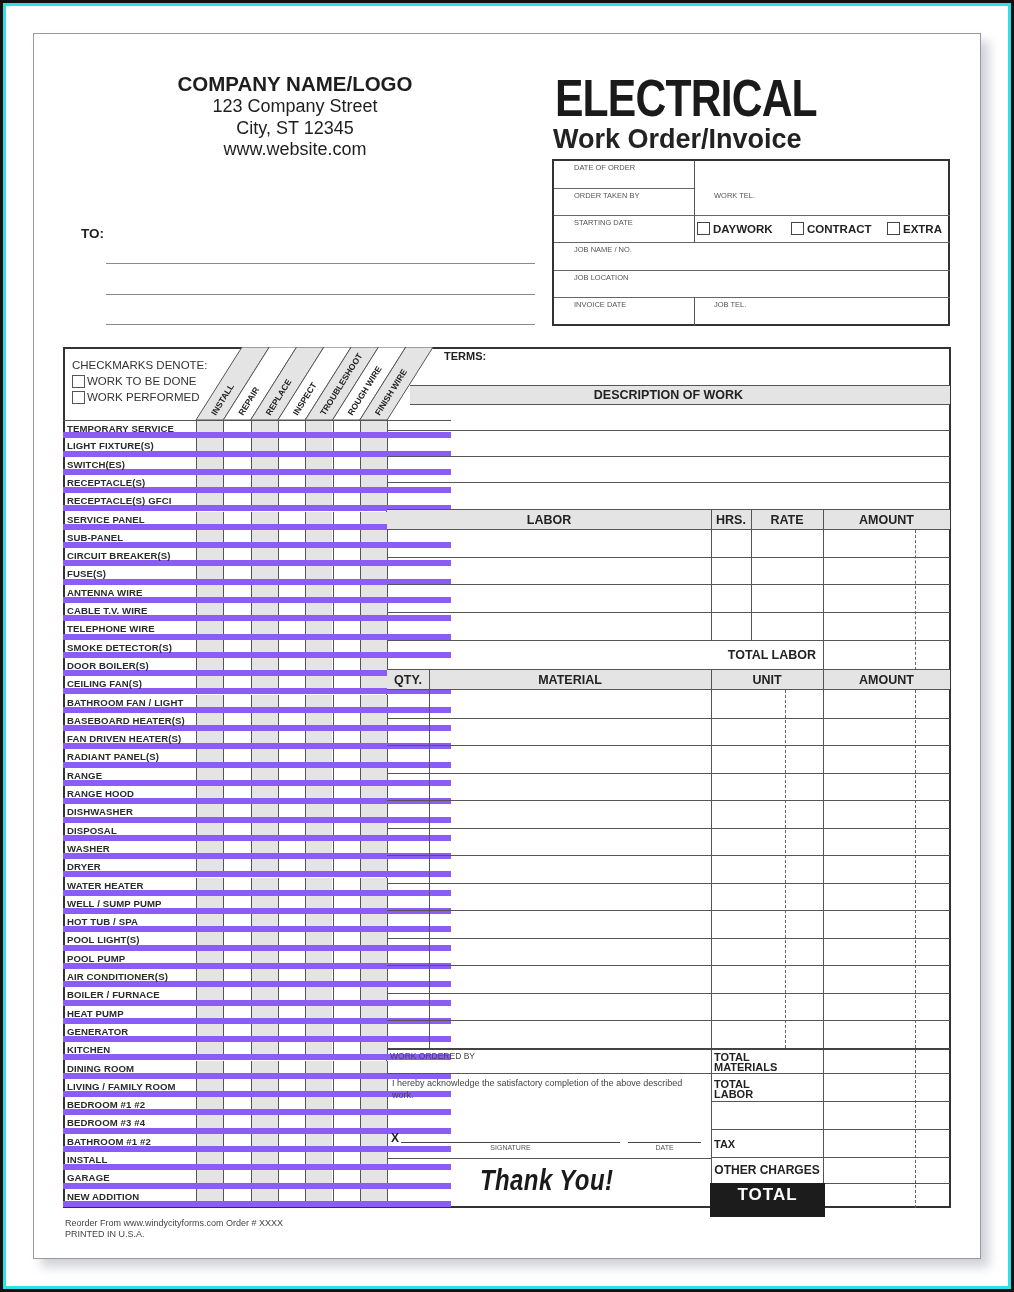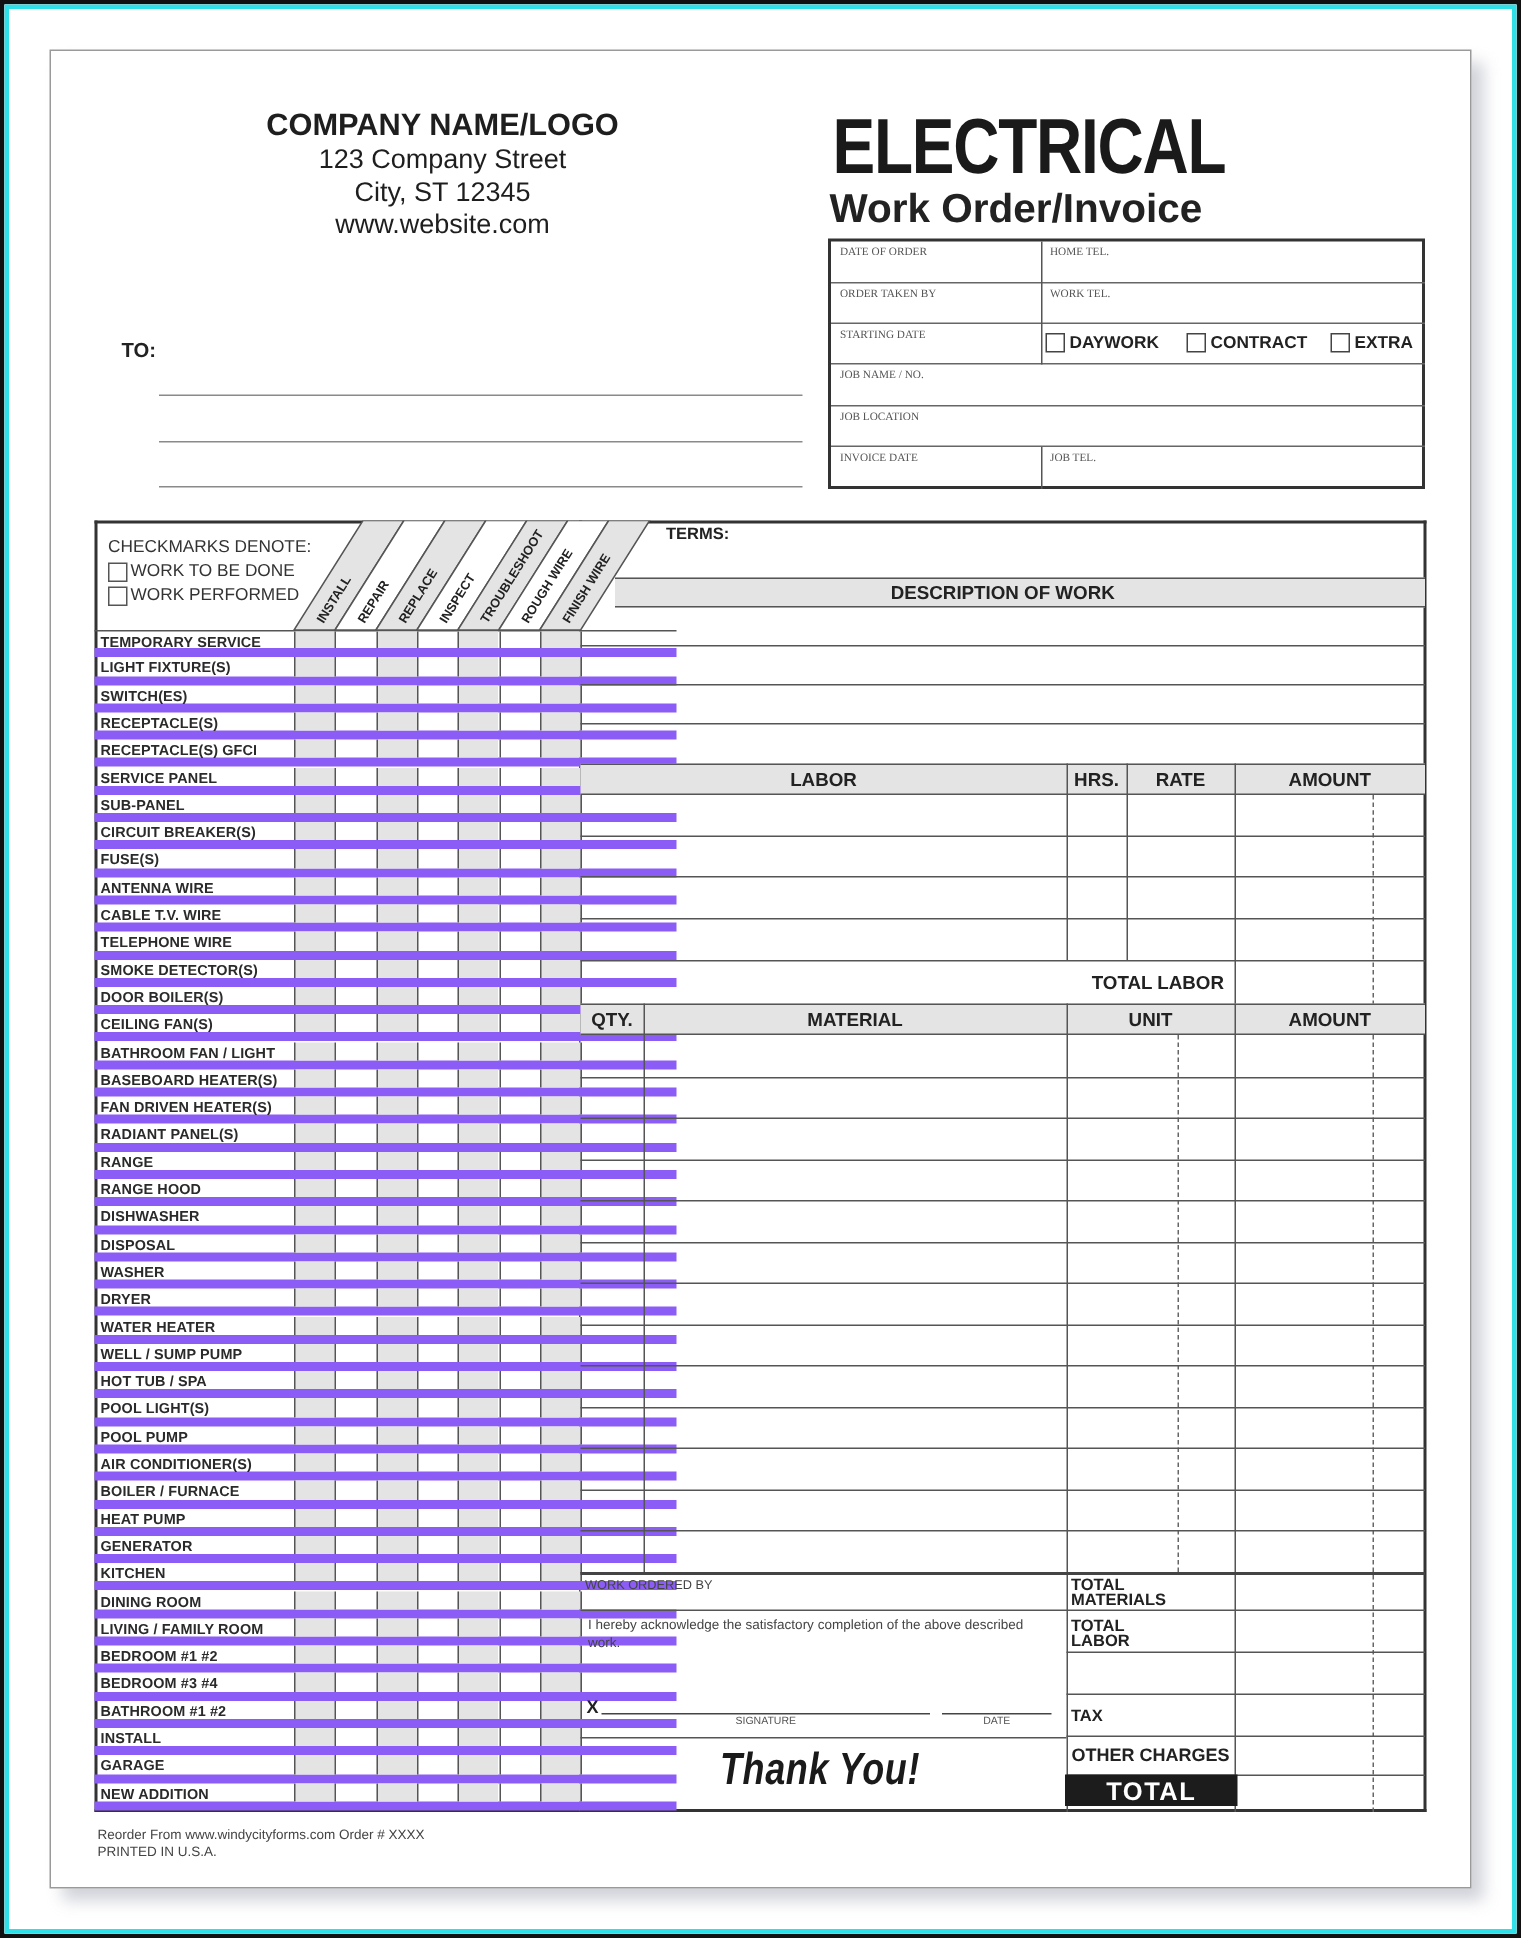--- a/index.html
+++ b/index.html
@@ -16,21 +16,21 @@
   .company .name { font-weight: bold; font-size: 20.5px; line-height: 24px; }
   .to-label { position: absolute; left: 81px; top: 226px; font-size: 13.5px; font-weight: bold; }
   .to-line { position: absolute; left: 106px; width: 429px; height: 0; border-top: 1px solid #8a8a8a; }
 
   
   .title { position: absolute; left: 555px; top: 68px; font-size: 52px; font-weight: bold; letter-spacing: -1px; transform: scaleX(0.82); transform-origin: left top; color: #1a1a1a; font-family: "Liberation Sans", sans-serif; }
   .subtitle { position: absolute; left: 553px; top: 124px; font-size: 27px; font-weight: bold; color: #222; }
 
   
   .infobox { position: absolute; left: 552px; top: 159px; width: 398px; height: 167px; border: 2px solid #333; }
-  .info-cell { position: absolute; font-size: 7.5px; color: #555; padding: 2px 6px; border-bottom: 1px solid #666; font-family: Liberation Serif, serif; }
+  .info-cell { position: absolute; font-size: 7.5px; color: #555; padding: 2px 20px; border-bottom: 1px solid #666; }
   .info-vline { position: absolute; width: 0; border-left: 1px solid #555; }
   .cb-group { position: absolute; display: flex; align-items: center; font-size: 11.5px; font-weight: bold; color: #222; }
   .cb { display: inline-block; width: 13px; height: 13px; border: 1px solid #444; margin-right: 3px; background: #fff; }
 
   
   .left-table { position: absolute; left: 63px; top: 347px; width: 325px; height: 861px; border: 2px solid #333; border-right: none; }
   .right-table { position: absolute; left: 386px; top: 347px; width: 565px; height: 861px; border: 2px solid #333; border-left: 1px solid #555; }
 
   .legend { position: absolute; left: 72px; top: 357px; font-size: 11.5px; color: #333; line-height: 16px; }
   .legend .row { display: flex; align-items: center; }
@@ -47,21 +47,21 @@
   .hline { position: absolute; height: 0; border-top: 1px solid #555; }
   .hline.thick { border-top: 2px solid #444; }
   .vline { position: absolute; width: 0; border-left: 1px solid #555; }
   .vdash { position: absolute; width: 0; border-left: 1px dashed #666; }
   .band { position: absolute; background: #e4e4e4; border-top: 1px solid #555; border-bottom: 1px solid #555; }
   .hdr { position: absolute; font-size: 12.5px; font-weight: bold; color: #222; text-align: center; }
   .small { position: absolute; font-size: 8.5px; color: #444; }
   .smallcap { position: absolute; font-size: 7px; color: #555; }
   .bold11 { position: absolute; font-size: 11px; font-weight: bold; color: #222; line-height: 10px; }
   .thanks { position: absolute; left: 480px; top: 1163px; font-size: 30px; font-weight: bold; font-style: italic; color: #1a1a1a; transform: scaleX(0.8); transform-origin: left top; font-family: "Liberation Sans", sans-serif; letter-spacing: 0.5px; }
-  .total-box { position: absolute; left: 710px; top: 1183px; width: 115px; height: 21px; background: #1c1c1c; color: #fff; font-size: 17px; font-weight: bold; text-align: center; line-height: 23px; letter-spacing: 1px; }
+  .total-box { position: absolute; left: 710px; top: 1183px; width: 115px; height: 34px; background: #1c1c1c; color: #fff; font-size: 17px; font-weight: bold; text-align: center; line-height: 23px; letter-spacing: 1px; }
   .footer { position: absolute; left: 65px; top: 1218px; font-size: 9px; color: #444; line-height: 11px; }
 </style>
 </head>
 <body>
 
 <div class="frame"></div>
 <div class="frame-inner"></div>
 <div class="paper"></div>
 
 <div class="company">
@@ -73,21 +73,20 @@
 <div class="to-label">TO:</div>
 <div class="to-line" style="top:263px"></div>
 <div class="to-line" style="top:294px"></div>
 <div class="to-line" style="top:324px"></div>
 
 <div class="title">ELECTRICAL</div>
 <div class="subtitle">Work Order/Invoice</div>
 
 <div class="infobox">
   <div class="info-cell" style="left:0;top:0;width:140px;height:28px"><span>DATE OF ORDER</span></div>
-  <div class="info-cell" style="left:140px;top:0;width:256px;height:28px"><span>HOME TEL.</span></div>
   <div class="info-cell" style="left:0;top:28px;width:140px;height:27px"><span>ORDER TAKEN BY</span></div>
   <div class="info-cell" style="left:140px;top:28px;width:256px;height:27px"><span>WORK TEL.</span></div>
   <div class="info-cell" style="left:0;top:55px;width:140px;height:27px"><span>STARTING DATE</span></div>
   <div class="info-cell" style="left:140px;top:55px;width:256px;height:27px"></div>
   <div class="info-cell" style="left:0;top:82px;width:396px;height:28px"><span>JOB NAME / NO.</span></div>
   <div class="info-cell" style="left:0;top:110px;width:396px;height:27px"><span>JOB LOCATION</span></div>
   <div class="info-cell" style="left:0;top:137px;width:140px;height:28px;border-bottom:none"><span>INVOICE DATE</span></div>
   <div class="info-cell" style="left:140px;top:137px;width:256px;height:28px;border-bottom:none"><span>JOB TEL.</span></div>
   <div class="info-vline" style="left:140px;top:0;height:82px"></div>
   <div class="info-vline" style="left:140px;top:137px;height:28px"></div>

